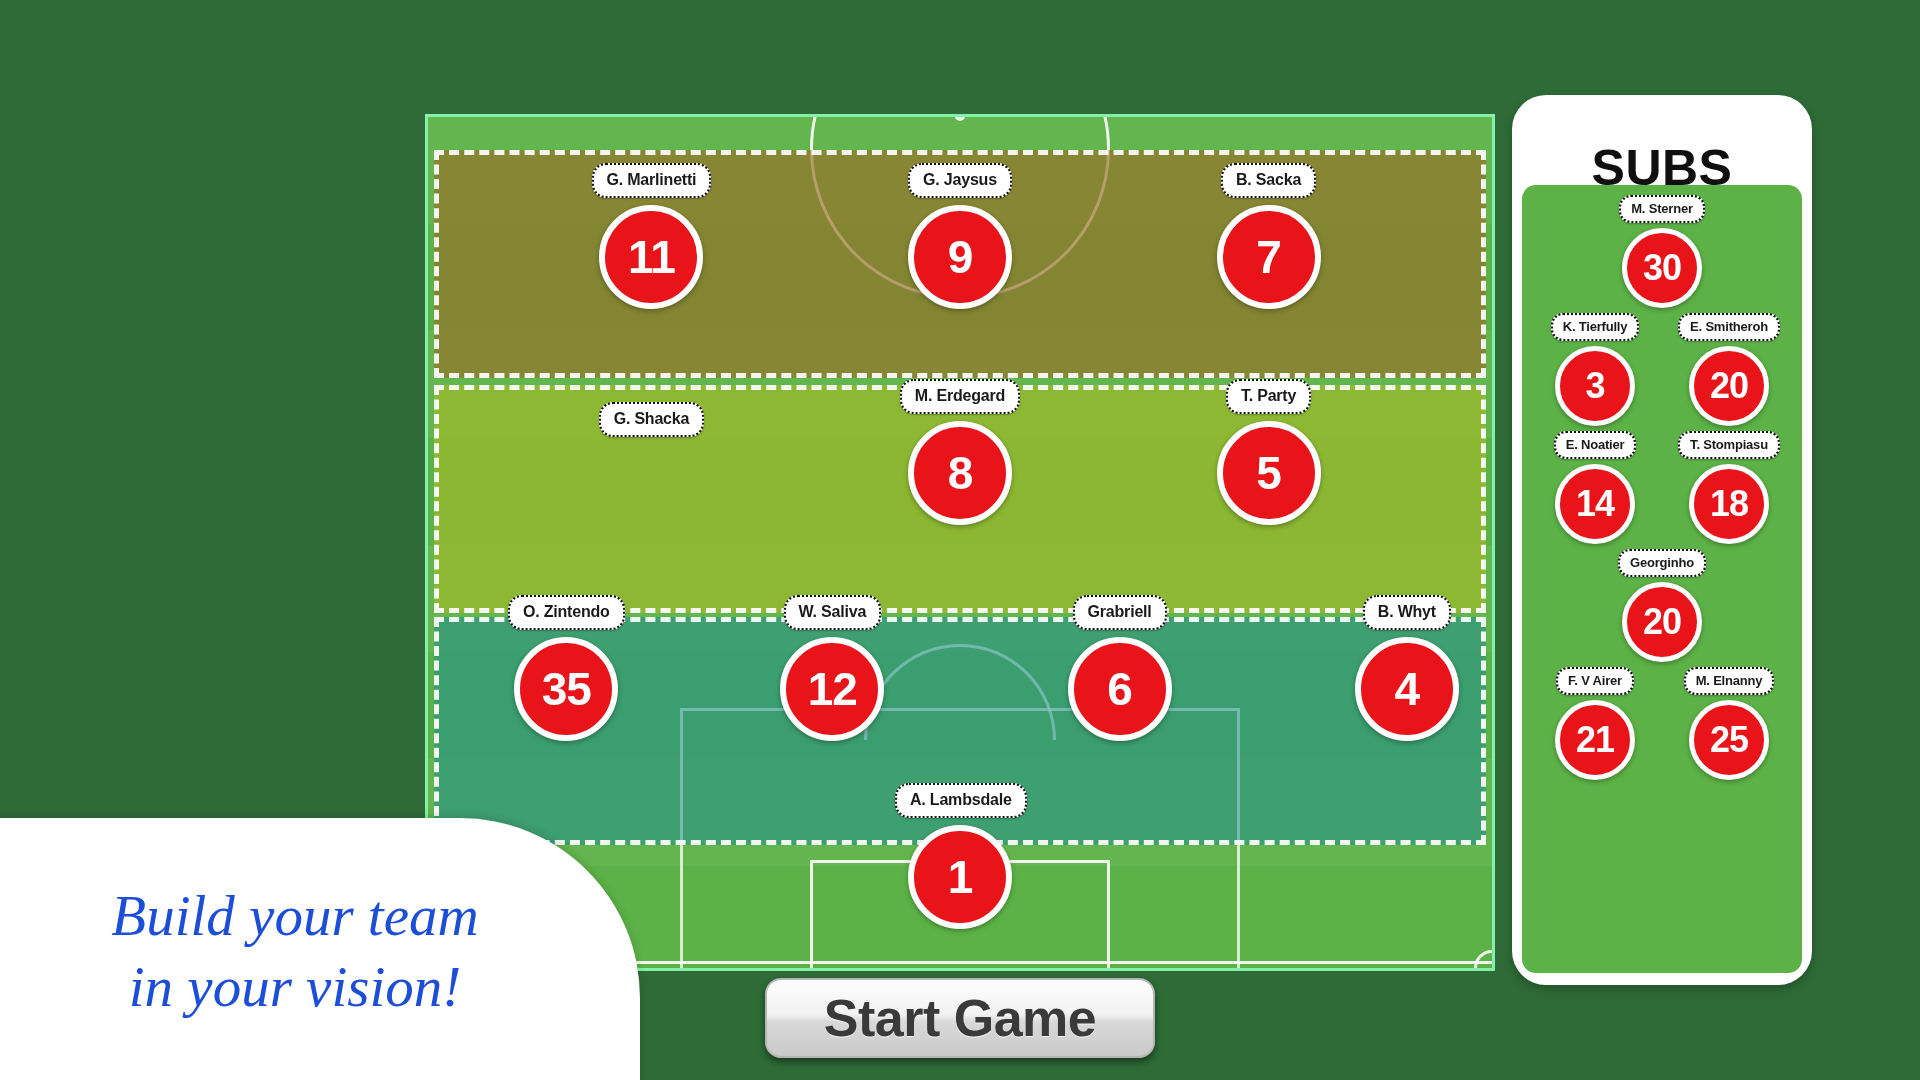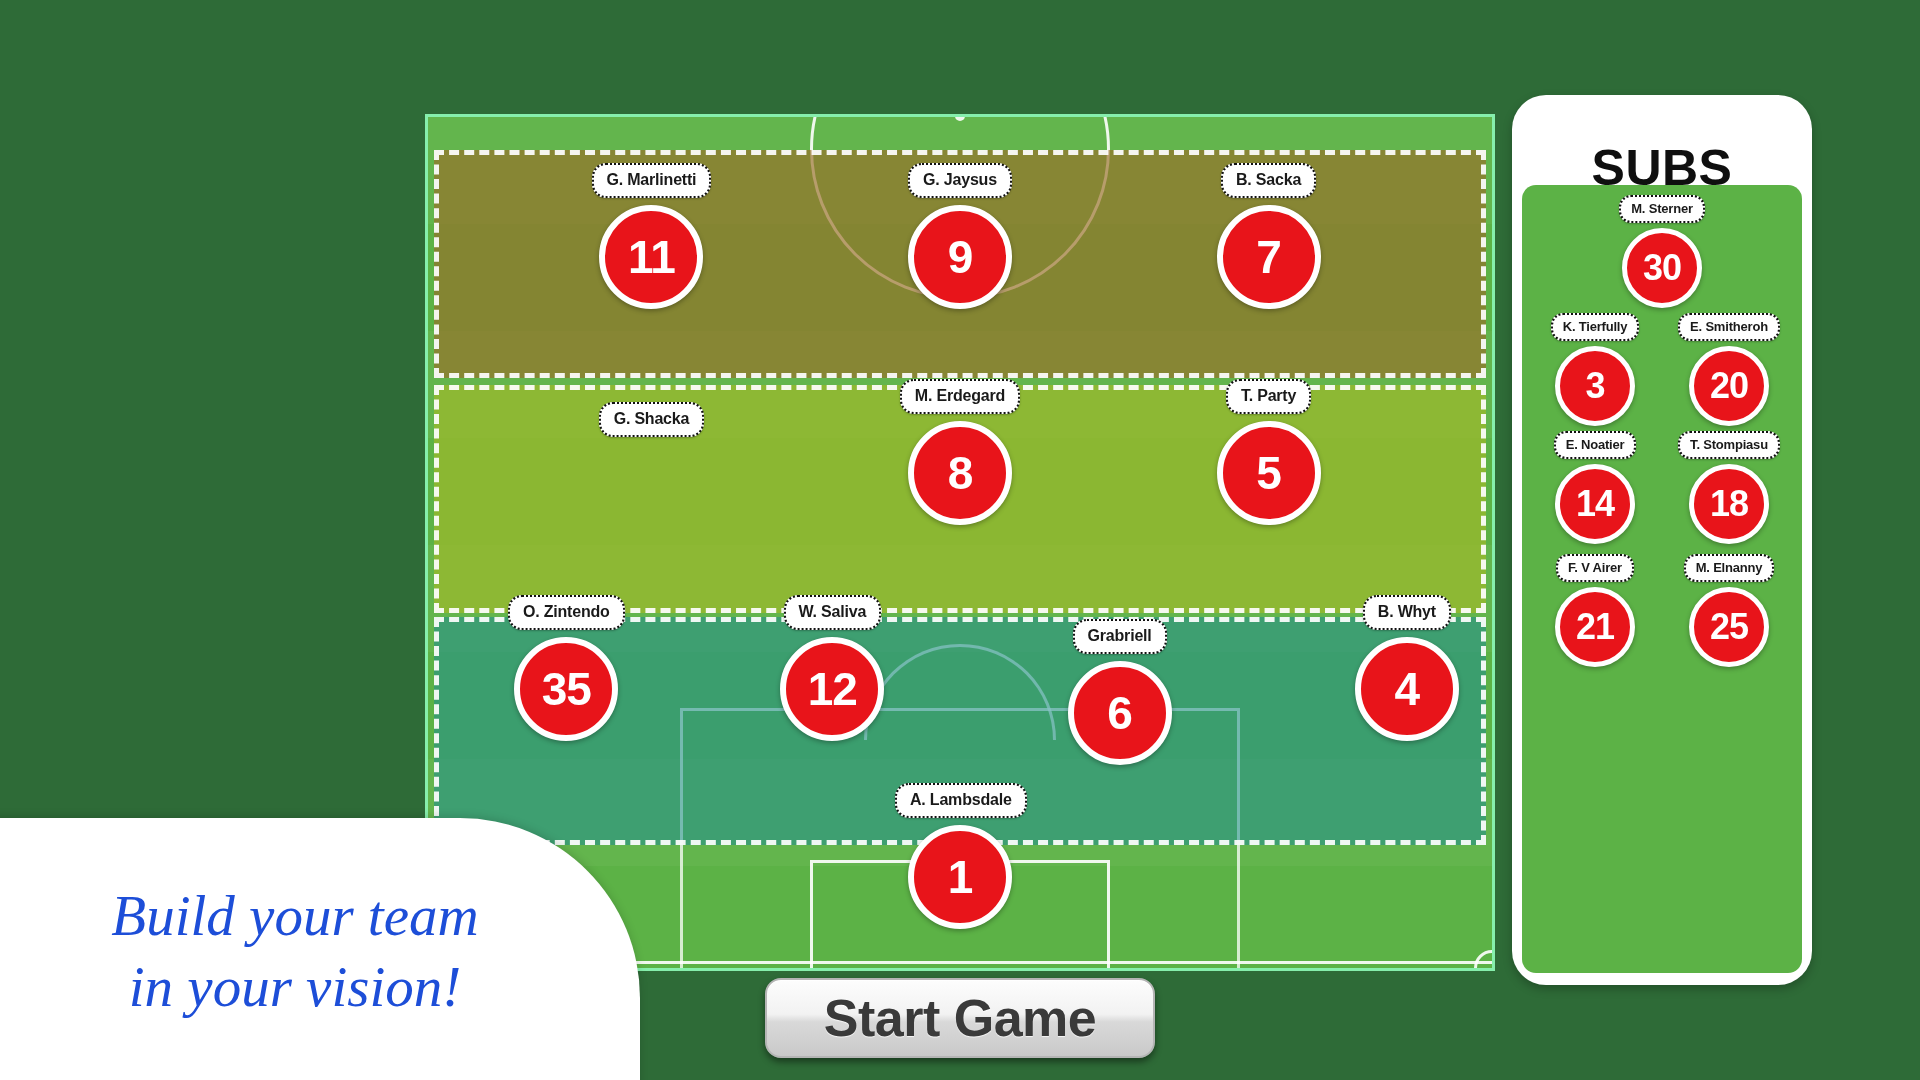--- a/index.html
+++ b/index.html
@@ -298,21 +298,21 @@
     </div>
 
     <div class="player" style="left:13%;top:478px;">
       <span class="pname">O. Zintendo</span>
       <div class="pnum">35</div>
     </div>
     <div class="player" style="left:38%;top:478px;">
       <span class="pname">W. Saliva</span>
       <div class="pnum">12</div>
     </div>
-    <div class="player" style="left:65%;top:478px;margin-top:24px;">
+    <div class="player" style="left:65%;top:478px;">
       <span class="pname">Grabriell</span>
       <div class="pnum">6</div>
     </div>
     <div class="player" style="left:92%;top:478px;text-align:center;">
       <span class="pname">B. Whyt</span>
       <div class="pnum">4</div>
     </div>
 
     <div class="player" style="left:50%;top:666px;">
       <span class="pname">A. Lambsdale</span>
@@ -347,20 +347,24 @@
           <span class="pname">E. Noatier</span>
           <div class="pnum">14</div>
         </div>
         <div class="sub">
           <span class="pname">T. Stompiasu</span>
           <div class="pnum">18</div>
         </div>
       </div>
 
       <div class="sub-row">
+        <div class="sub">
+          <span class="pname">Georginho</span>
+          <div class="pnum">20</div>
+        </div>
       </div>
 
       <div class="sub-row">
         <div class="sub">
           <span class="pname">F. V Airer</span>
           <div class="pnum">21</div>
         </div>
         <div class="sub">
           <span class="pname">M. Elnanny</span>
           <div class="pnum">25</div>

